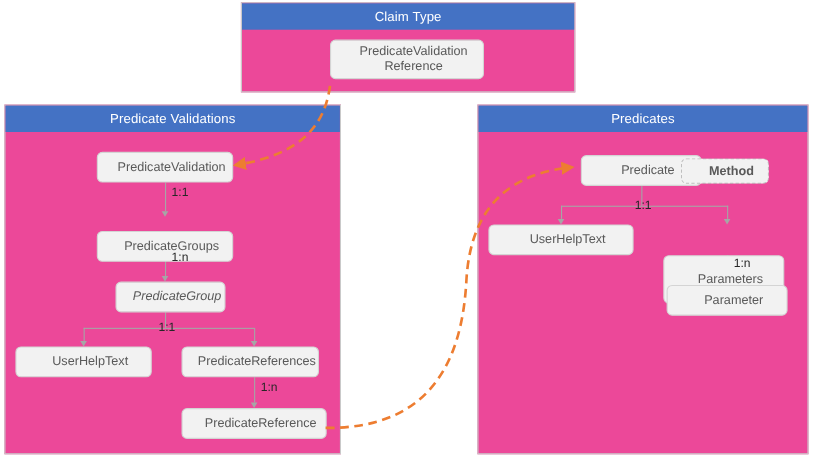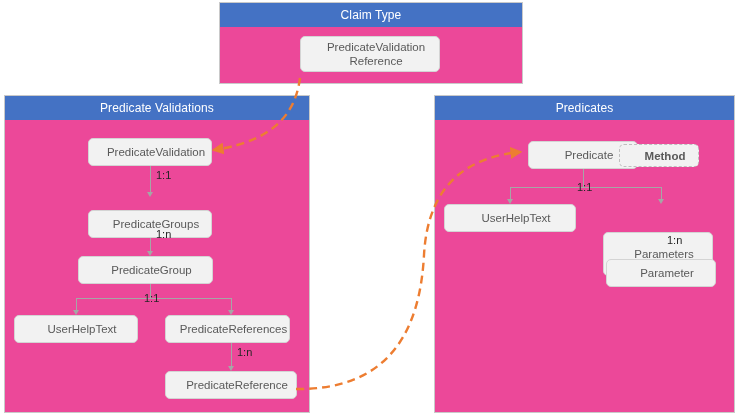--- a/index.html
+++ b/index.html
@@ -123,21 +123,21 @@
     <div class="panel-header">Predicate Validations</div>
 
     <div class="ebox" style="left:83px; top:42px; width:124px; height:28px;">
       <span>PredicateValidation</span>
     </div>
 
     <div class="ebox" style="left:83px; top:101px; width:124px; height:28px;margin-top:13px;">
       <span>PredicateGroups</span>
     </div>
 
-    <div class="ebox" style="left:73px; top:160px; width:135px; height:28px;">
+    <div class="ebox" style="left:100px; top:160px; width:100px; height:28px;font-style:italic;">
       <span>PredicateGroup</span>
     </div>
 
     <div class="ebox" style="left:9px; top:219px; width:124px; height:28px;">
       <span>UserHelpText</span>
     </div>
 
     <div class="ebox" style="left:160px; top:219px; width:125px; height:28px;">
       <span>PredicateReferences</span>
     </div>

